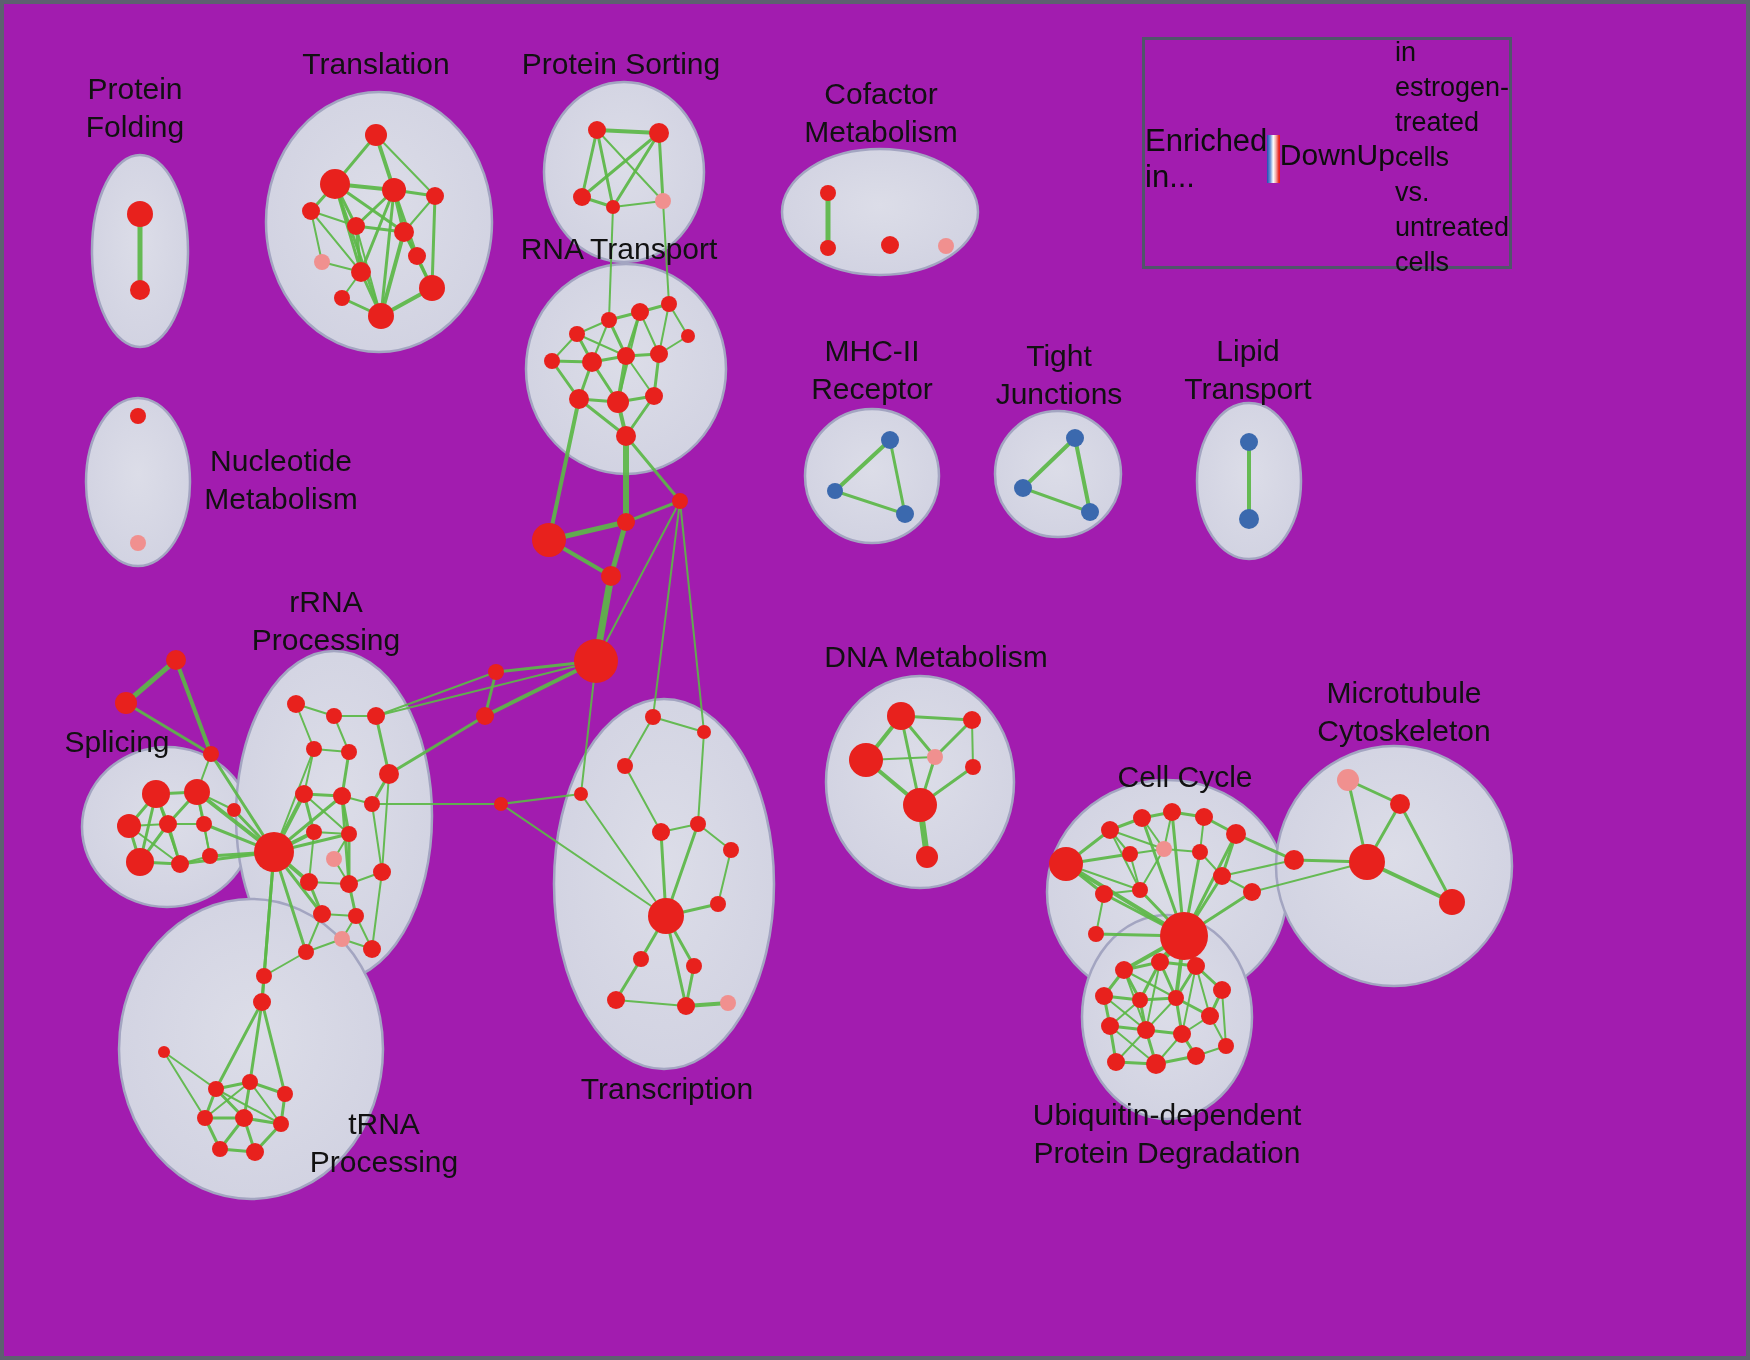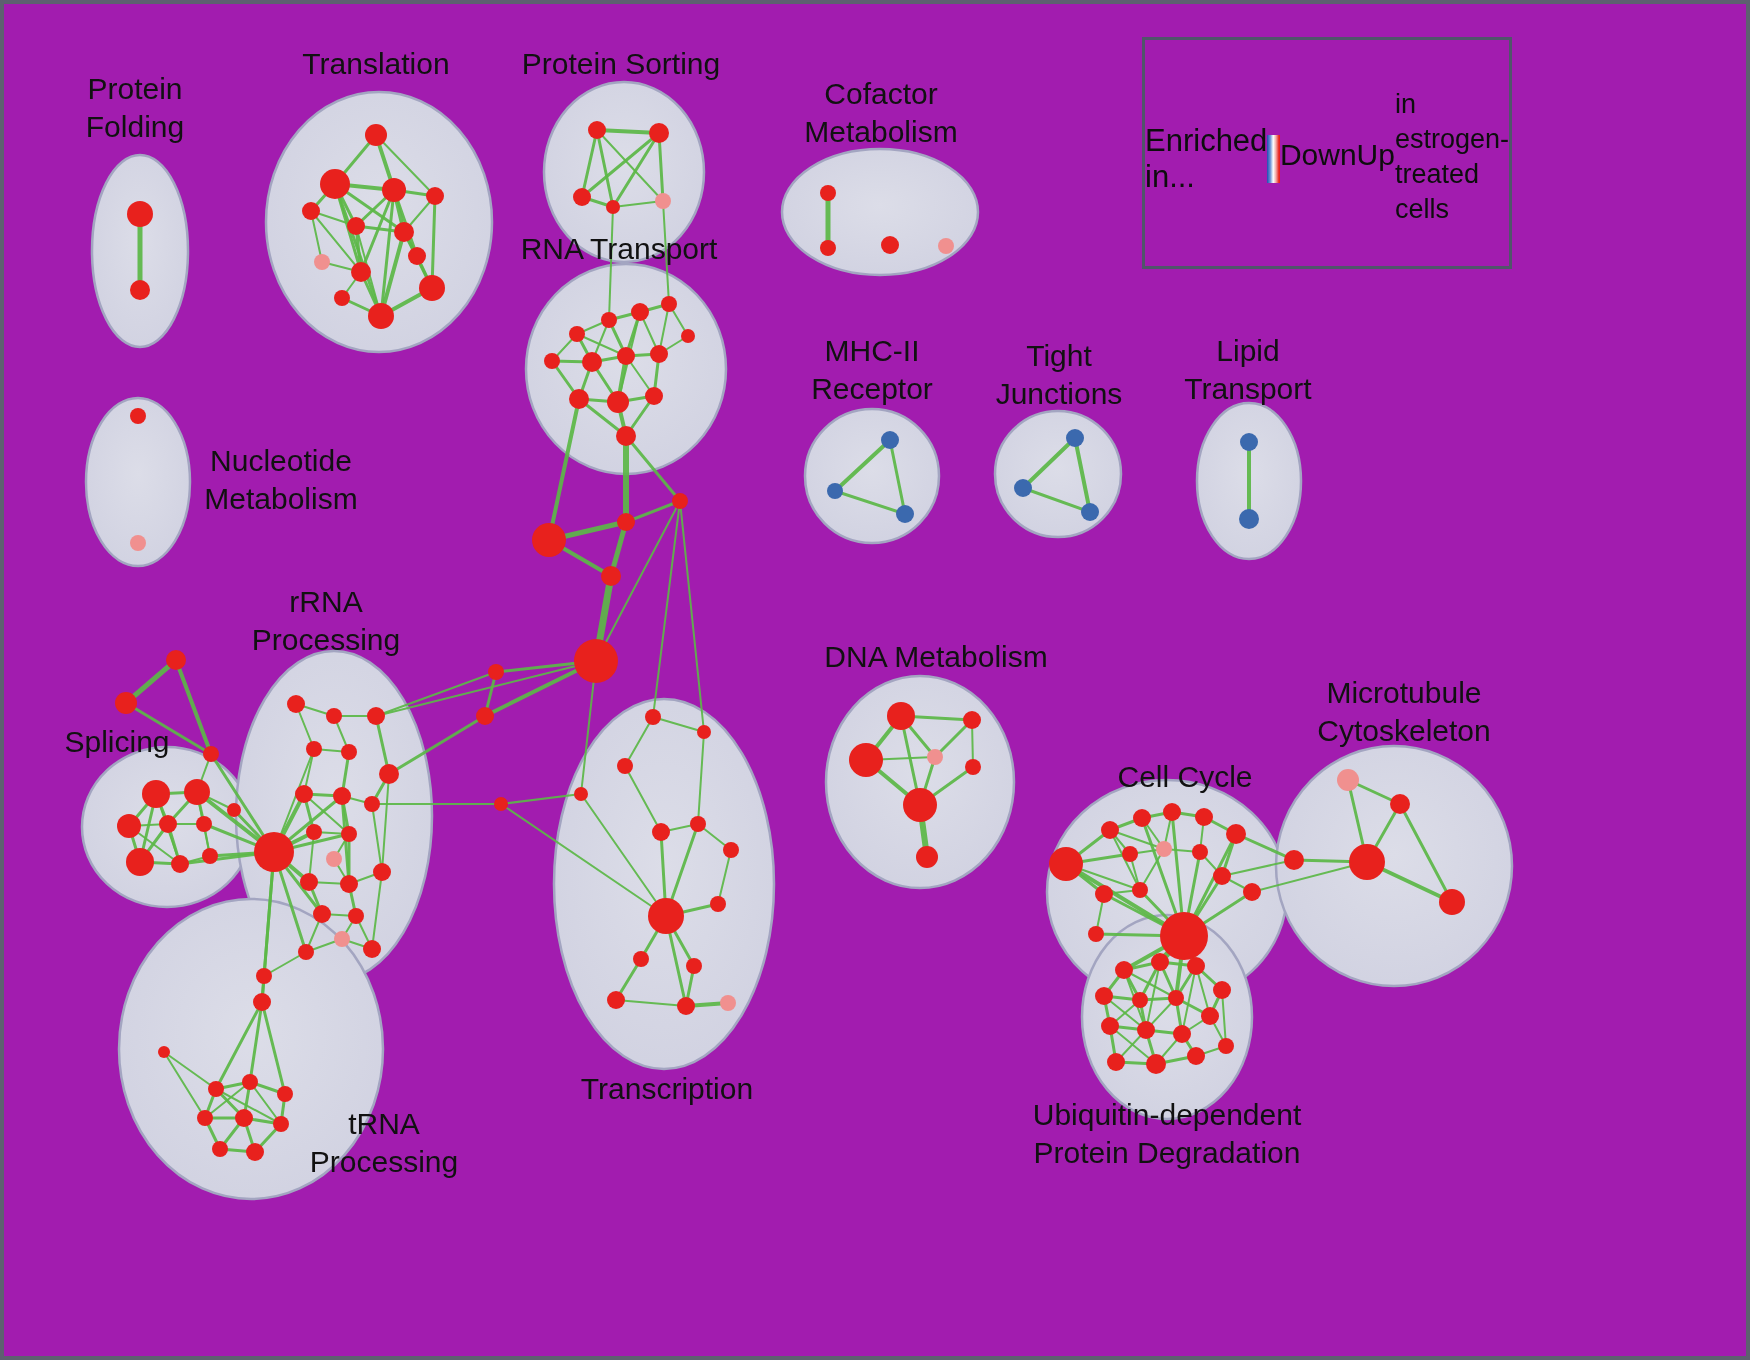--- a/index.html
+++ b/index.html
@@ -546,15 +546,16 @@
 
   <div class="legend" style="border: 3px solid rgb(80, 85, 106);">
     <div class="legend-title">Enriched in...</div>
     <div class="gradient-bar" style="background: linear-gradient(90deg, rgb(31, 77, 180) 0%, rgb(111, 149, 214) 26%, rgb(255, 255, 255) 48%, rgb(243, 176, 172) 68%, rgb(232, 33, 29) 92%);"></div>
     <div class="du-row">
       <span>Down</span>
       <span>Up</span>
     </div>
     <div class="caption">
       <div>in estrogen-treated cells</div>
+      <div>vs. untreated cells</div>
     </div>
   </div>
 </div>
 
 </body></html>

